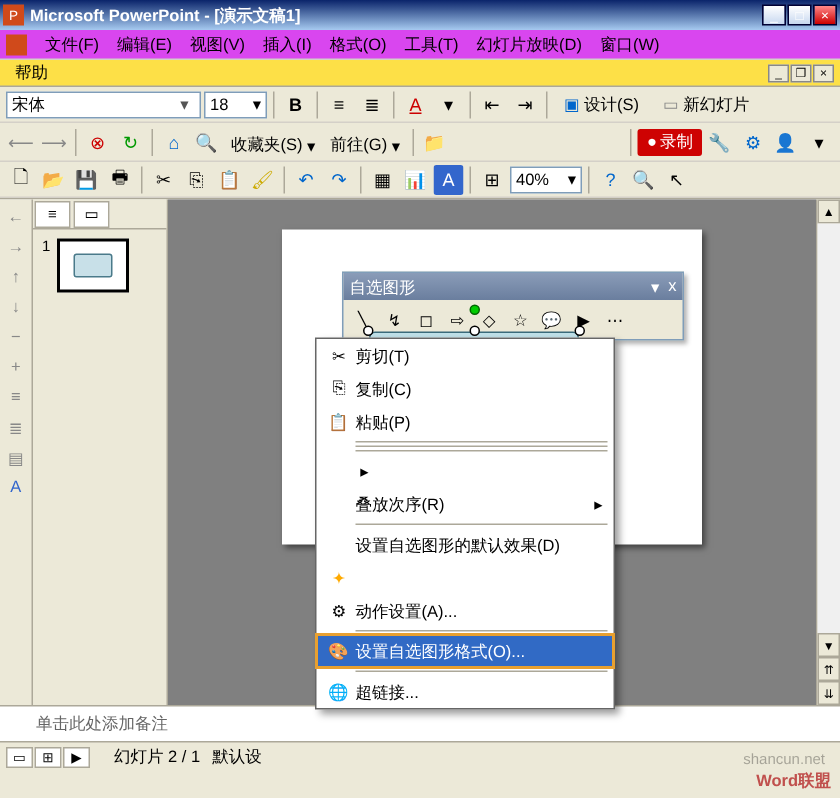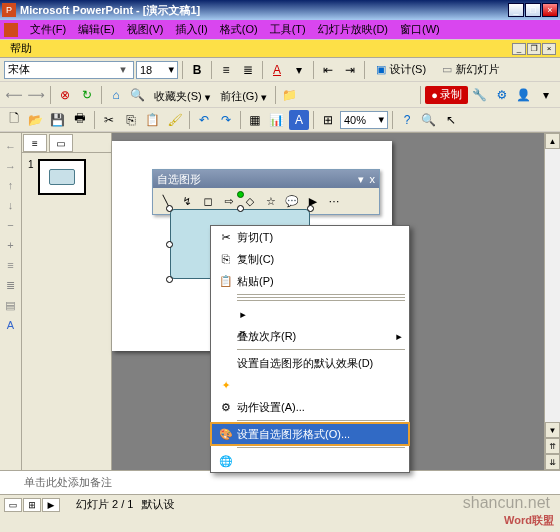--- a/index.html
+++ b/index.html
@@ -29,21 +29,21 @@
 .workspace{display:flex;height:338px;background:#fff;border-top:1px solid #aca899}
 .outlinetools{width:22px;background:#ece9d8;border-right:1px solid #aca899;display:flex;flex-direction:column;align-items:center;gap:4px;padding-top:4px}
 .outlinetools .ot{width:16px;height:16px;color:#888;display:flex;align-items:center;justify-content:center;font-size:11px}
 .thumbpanel{width:90px;background:#ece9d8;border-right:1px solid #aca899}
 .thumbtabs{height:20px;display:flex;background:#ece9d8;border-bottom:1px solid #aca899}
 .ttab{width:24px;height:18px;border:1px solid #aca899;background:#fff;margin:1px;display:flex;align-items:center;justify-content:center;font-size:10px}
 .thumbbody{padding:6px;display:flex;gap:4px}
 .thumbbody .num{font-size:10px}
 .thumb{width:48px;height:36px;border:2px solid #000;background:#fff;display:flex;align-items:center;justify-content:center}
 .thumb .shape{width:26px;height:16px;background:#c8e0e8;border:1px solid #4a7a8a;border-radius:2px}
-.canvas{flex:1;background:#808080;position:relative;display:flex;justify-content:flex-start;padding-top:8px}
+.canvas{flex:1;background:#808080;position:relative;display:flex;justify-content:center;padding-top:20px}
 .slide{width:280px;height:210px;background:#fff;box-shadow:2px 2px 4px rgba(0,0,0,.5);position:relative}
 .scrollbar-v{width:16px;background:#ece9d8;border-left:1px solid #aca899;display:flex;flex-direction:column}
 .sbbtn{height:16px;border:1px solid #aca899;background:#ece9d8;display:flex;align-items:center;justify-content:center;font-size:8px}
 .sbtrack{flex:1;background:#f0f0f0}
 .autoshapebar{position:absolute;top:28px;left:40px;width:228px;background:#ece9d8;border:1px solid #7f9db9;box-shadow:2px 2px 3px rgba(0,0,0,.3)}
 .asb-title{height:18px;background:linear-gradient(#8a9cb8,#6a7e9e);color:#fff;padding:0 4px;display:flex;align-items:center}
 .asb-title .tx{flex:1}
 .asb-body{height:26px;display:flex;align-items:center;padding:0 3px;gap:1px}
 .asb-body .ab{width:20px;height:20px;display:flex;align-items:center;justify-content:center;border:1px solid transparent}
 .selshape{position:absolute;top:68px;left:58px;width:140px;height:70px}
@@ -59,21 +59,21 @@
 .ctxitem.hilite{outline:2px solid #e8a030;outline-offset:-1px}
 .ctxitem .iconcell{width:22px;display:flex;justify-content:center;font-size:11px}
 .ctxitem .lbl{flex:1}
 .ctxitem .arrow{width:12px;text-align:center}
 .ctxsep{height:1px;background:#aca899;margin:2px 4px 2px 26px}
 .notesbar{height:24px;background:#fff;border-top:1px solid #aca899;display:flex;align-items:center;padding:0 24px;color:#666}
 .statusbar{height:20px;background:#ece9d8;border-top:1px solid #aca899;display:flex;align-items:center;padding:0 4px;gap:8px}
 .viewbtns{display:flex;gap:1px;margin-right:8px}
 .viewbtns span{width:18px;height:14px;border:1px solid #aca899;background:#fff;display:flex;align-items:center;justify-content:center;font-size:9px}
 .watermark{position:absolute;bottom:4px;right:6px;font-size:14px;font-weight:bold;color:#c0504d;z-index:200;font-family:Arial}
-.watermark2{position:absolute;bottom:20px;right:10px;font-size:16px;color:rgba(0,0,0,0.3);z-index:199}
+.watermark2{position:absolute;bottom:20px;right:10px;font-size:10px;color:rgba(0,0,0,0.3);z-index:199}
 </style>
 </head>
 <body>
 
 <div class="titlebar">
   <div class="icon">P</div>
   <div class="title"><span>Microsoft PowerPoint</span> - <span>[演示文稿1]</span></div>
   <div class="winbtns">
     <div class="winbtn">_</div>
     <div class="winbtn">□</div>
@@ -289,20 +289,21 @@
       <span class="lbl">动作设置(A)...</span>
     </div>
   <div class="ctxsep"></div>
   <div class="ctxitem sel hilite">
       <span class="iconcell" style="color:#fff">🎨</span>
       <span class="lbl">设置自选图形格式(O)...</span>
     </div>
   <div class="ctxsep"></div>
   <div class="ctxitem">
       <span class="iconcell" style="color:#06c">🌐</span>
+      <span class="lbl">超链接...</span>
     </div>
 </div>
 
 <div class="notesbar">
   <span>单击此处添加备注</span>
 </div>
 
 <div class="statusbar">
   <div class="viewbtns">
     <span>▭</span>

